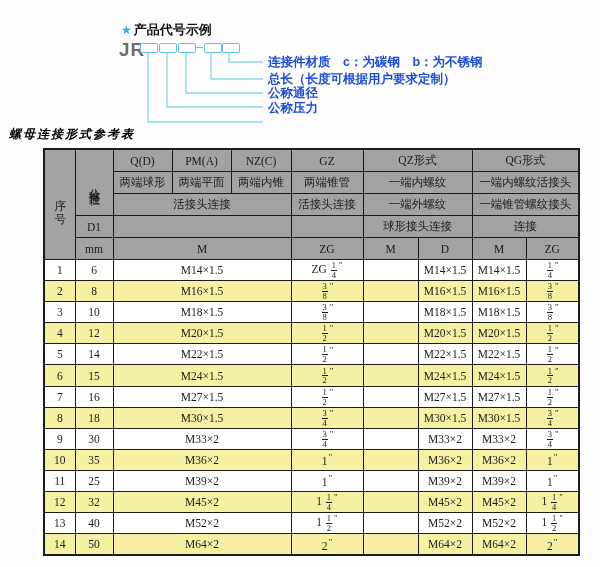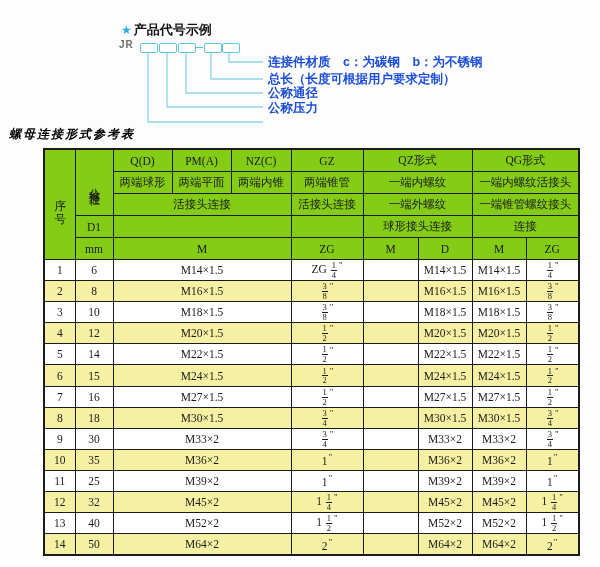--- a/index.html
+++ b/index.html
@@ -14,21 +14,21 @@
   .diagram{position:absolute;left:0;top:0;width:600px;height:146px;}
   .diagram-heading{
     position:absolute;left:121px;top:21px;
     font-family:"Liberation Sans","DejaVu Sans",sans-serif;
     font-weight:bold;font-size:13px;color:#111;white-space:nowrap;
   }
   .diagram-heading .star{color:#2bafe2;margin-right:2px;font-size:12px;}
   .code-prefix{
     position:absolute;left:119px;top:39px;
     font-family:"Liberation Sans","DejaVu Sans",sans-serif;
-    font-weight:bold;font-size:10px;color:#6e6e6e;letter-spacing:1px;
+    font-weight:bold;font-size:19px;color:#6e6e6e;letter-spacing:1px;
   }
   .code-box{
     position:absolute;top:43px;width:16px;height:8px;
     background:#fff;border:1.4px solid #5ec4e3;border-radius:2px;
   }
   .code-dash{
     position:absolute;top:47px;left:196px;width:7px;height:0;
     border-top:1.4px solid #5ec4e3;
   }
   .connector-svg{position:absolute;left:0;top:0;width:600px;height:146px;}
@@ -50,21 +50,21 @@
   table.ref{
     position:absolute;left:43px;top:148px;
     width:535px;border-collapse:collapse;table-layout:fixed;
     border:2px solid #1b1b1b;
     font-size:11.5px;
   }
   table.ref th,table.ref td{
     border:1px solid #1b1b1b;padding:0;text-align:center;vertical-align:middle;
     font-weight:normal;overflow:hidden;white-space:nowrap;
   }
-  table.ref thead th{background:#84cc16;height:21px;font-size:11.5px;margin-left:20px;}
+  table.ref thead th{background:#a3a3a3;height:21px;font-size:11.5px;margin-left:20px;}
   table.ref tbody td{height:20.1px;background:#fff;}
   table.ref tbody tr.alt td{background:#f5f0a2;}
   th.gs,td.gs{border-left-width:2px;}
   th.vert{
     writing-mode:vertical-rl;text-orientation:upright;
     padding:4px 0;
   }
   th.vert-seq{letter-spacing:15px;font-size:12px;}
   th.vert-dn{letter-spacing:2px;font-size:11.5px;}
 

